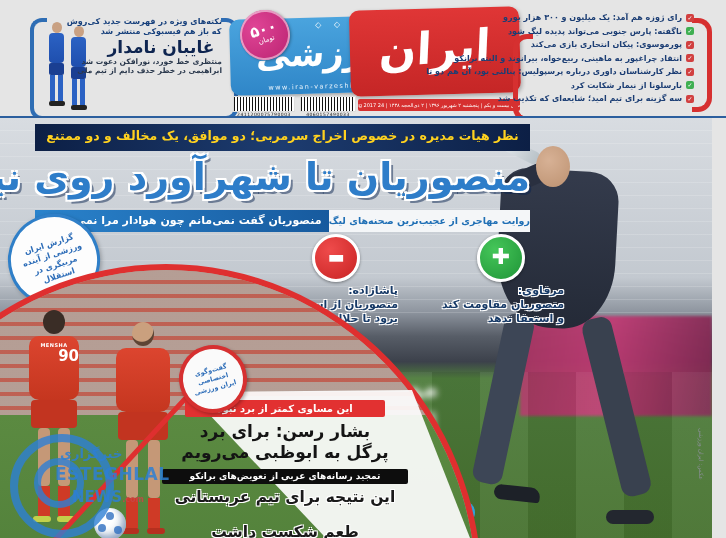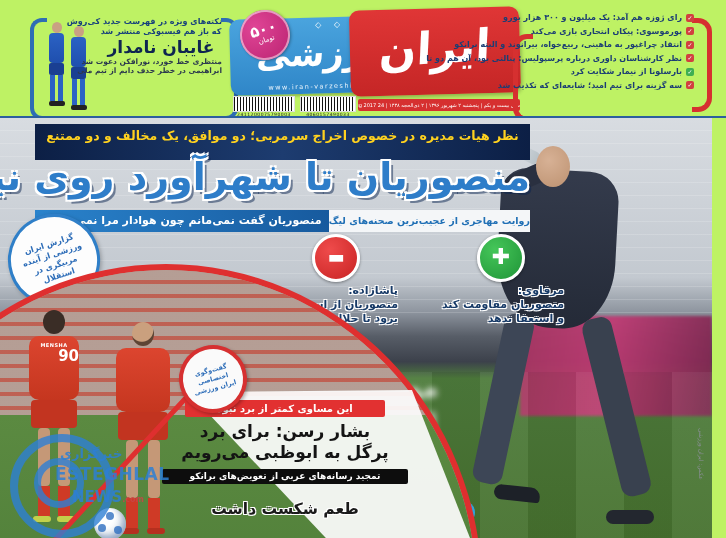--- a/index.html
+++ b/index.html
@@ -1,17 +1,17 @@
 <!DOCTYPE html>
 <html lang="fa"><head>
 <meta charset="utf-8">
 <style>
   html,body{margin:0;padding:0;}
   body{font-family:"DejaVu Sans","Liberation Sans",sans-serif;background:#fff;}
-  #page{position:relative;width:726px;height:538px;background:#bef264;overflow:hidden;}
+  #page{position:relative;width:726px;height:538px;background:#e5e5e5;overflow:hidden;}
   .abs{position:absolute;}
   .rtl{direction:rtl;}
   .nowrap{white-space:nowrap;}
 
   
   .tl-box{left:8px;top:6px;width:220px;height:108px;}
   .blue-bracket-l{left:22px;top:12px;width:13px;height:94px;border:4px solid #2e6db4;border-right:none;border-radius:12px 0 0 12px;}
   .blue-bracket-r{left:213px;top:12px;width:13px;height:94px;border:4px solid #2e6db4;border-left:none;border-radius:0 12px 12px 0;}
   .tl-text{left:92px;top:11px;width:122px;text-align:center;}
   .tl-kicker{font-size:8px;font-weight:bold;color:#17407c;line-height:10px;}
@@ -62,21 +62,21 @@
   .coach-head{left:536px;top:28px;width:34px;height:41px;border-radius:50%;background:radial-gradient(circle at 38% 35%,#d7b195,#bd9271);}
   .coach-bottle{left:498px;top:26px;width:42px;height:13px;border-radius:4px;background:linear-gradient(90deg,#e6ebee,#b9c2c8);transform:rotate(26deg);}
   .coach-arm{left:503px;top:48px;width:60px;height:19px;background:#2a3040;border-radius:9px;transform:rotate(-24deg);}
   .coach-torso{left:498px;top:52px;width:118px;height:158px;background:linear-gradient(180deg,#343b4c,#242a37);border-radius:26px 30px 42% 46%;transform:rotate(3deg);}
   .coach-leg-front{left:506px;top:200px;width:30px;height:172px;background:#3d4656;border-radius:11px;transform:rotate(12deg);transform-origin:top right;}
   .coach-leg-back{left:580px;top:204px;width:30px;height:182px;background:#39414f;border-radius:11px;transform:rotate(-14deg);transform-origin:top left;}
   .coach-shoe-front{left:494px;top:368px;width:46px;height:15px;background:#1d2128;border-radius:8px 10px 4px 8px;transform:rotate(6deg);}
   .coach-shoe-back{left:606px;top:392px;width:48px;height:14px;background:#23272f;border-radius:8px;}
 
   
-  .kicker{left:35px;top:124px;width:495px;height:36px;background:linear-gradient(90deg,#0c1f45,#1d3c70 50%,#0c1f45);color:#ffd21f;font-size:12.5px;font-weight:800;line-height:24px;text-align:center;}
+  .kicker{left:35px;top:124px;width:495px;height:27px;background:linear-gradient(90deg,#0c1f45,#1d3c70 50%,#0c1f45);color:#ffd21f;font-size:12.5px;font-weight:800;line-height:24px;text-align:center;}
   .headline{left:35px;top:146px;width:495px;height:64px;color:#2e7dc9;font-size:38px;font-weight:800;line-height:62px;text-align:center;text-shadow:-2px -2px 0 #fff,2px -2px 0 #fff,-2px 2px 0 #fff,2px 2px 0 #fff,4px 4px 0 rgba(10,35,80,.5);}
   .strap{left:35px;top:210px;width:495px;height:22px;display:flex;direction:rtl;}
   .strap-white{flex:0 0 150px;background:#f4f6f8;color:#1f6fb5;font-size:9.5px;font-weight:bold;line-height:22px;text-align:center;}
   .strap-blue{flex:1;background:linear-gradient(90deg,#2a83cc,#175a9e);color:#fff;font-size:11px;font-weight:800;line-height:22px;text-align:center;}
 
   
   .stance-circle{width:42px;height:42px;border-radius:50%;border:3px solid #fff;box-shadow:0 1px 3px rgba(0,0,0,.4);color:#fff;text-align:center;font-size:22px;line-height:40px;font-weight:800;}
   .stance-pro-circle{left:477px;top:234px;background:radial-gradient(circle at 35% 30%,#45c659,#1f9437);}
   .stance-con-circle{left:312px;top:234px;background:radial-gradient(circle at 35% 30%,#ef4b4b,#c82323);font-size:18px;}
   .stance-text{width:130px;font-size:11px;font-weight:800;color:#173a67;line-height:14px;text-shadow:-1px -1px 0 #fff,1px -1px 0 #fff,-1px 1px 0 #fff,1px 1px 0 #fff;}
@@ -179,20 +179,24 @@
   <div class="abs dateline rtl nowrap">سال بیست و یکم | پنجشنبه ۲ شهریور ۱۳۹۶ | ۲ ذی‌الحجه ۱۴۳۸ | 24 Aug 2017 | شماره ۵۷۳۱</div>
 
   <div class="abs red-bracket-l"></div>
   <div class="abs red-bracket-r"></div>
   <div class="abs hl-list">
     <div class="hl-row">
         <span class="hl-check" style="background: rgb(209, 64, 64);">✓</span>
         <span class="hl-text">رای ژوزه هم آمد: یک میلیون و ۳۰۰ هزار یورو</span>
       </div>
     <div class="hl-row">
+        <span class="hl-check" style="background: rgb(63, 175, 82);">✓</span>
+        <span class="hl-text">ناگفته: پارس جنوبی می‌تواند پدیده لیگ شود</span>
+      </div>
+    <div class="hl-row">
         <span class="hl-check" style="background: rgb(209, 64, 64);">✓</span>
         <span class="hl-text">پورموسوی: پیکان انتحاری بازی می‌کند</span>
       </div>
     <div class="hl-row">
         <span class="hl-check" style="background: rgb(209, 64, 64);">✓</span>
         <span class="hl-text">انتقاد چراغپور به ماهینی، ربیع‌خواه، بیرانوند و البته برانکو</span>
       </div>
     <div class="hl-row">
         <span class="hl-check" style="background: rgb(209, 64, 64);">✓</span>
         <span class="hl-text">نظر کارشناسان داوری درباره پرسپولیس: پنالتی بود، آن هم دو تا</span>
@@ -309,20 +313,21 @@
 
   <div class="abs exclusive-badge rtl">
     <div style="width:44px;">گفت‌وگوی اختصاصی ایران ورزشی</div>
   </div>
 
   <div class="abs bottom-block rtl">
     <div class="pill-red nowrap">این مساوی کمتر از برد نبود</div>
     <div class="story1 nowrap">بشار رسن: برای برد</div>
     <div class="story1 nowrap" style="margin-top:0;">پرگل به ابوظبی می‌رویم</div>
     <div class="pill-black nowrap">تمجید رسانه‌های عربی از تعویض‌های برانکو</div>
+    <div class="story2 nowrap">این نتیجه برای تیم عربستانی</div>
     <div class="story2 nowrap" style="margin-top:16px;">طعم شکست داشت</div>
   </div>
 
   <div class="abs wm wm-circle"></div>
   <div class="abs wm wm-inner"></div>
   <div class="abs wm-diamond">◆</div>
   <div class="abs wm wm-fa rtl">خبرگزاری</div>
   <div class="abs wm wm-en">ESTEGHLAL</div>
   <div class="abs wm-rule"></div>
   <div class="abs wm wm-news"><span>NEWS</span><span class="wm-tld">.com</span></div>

